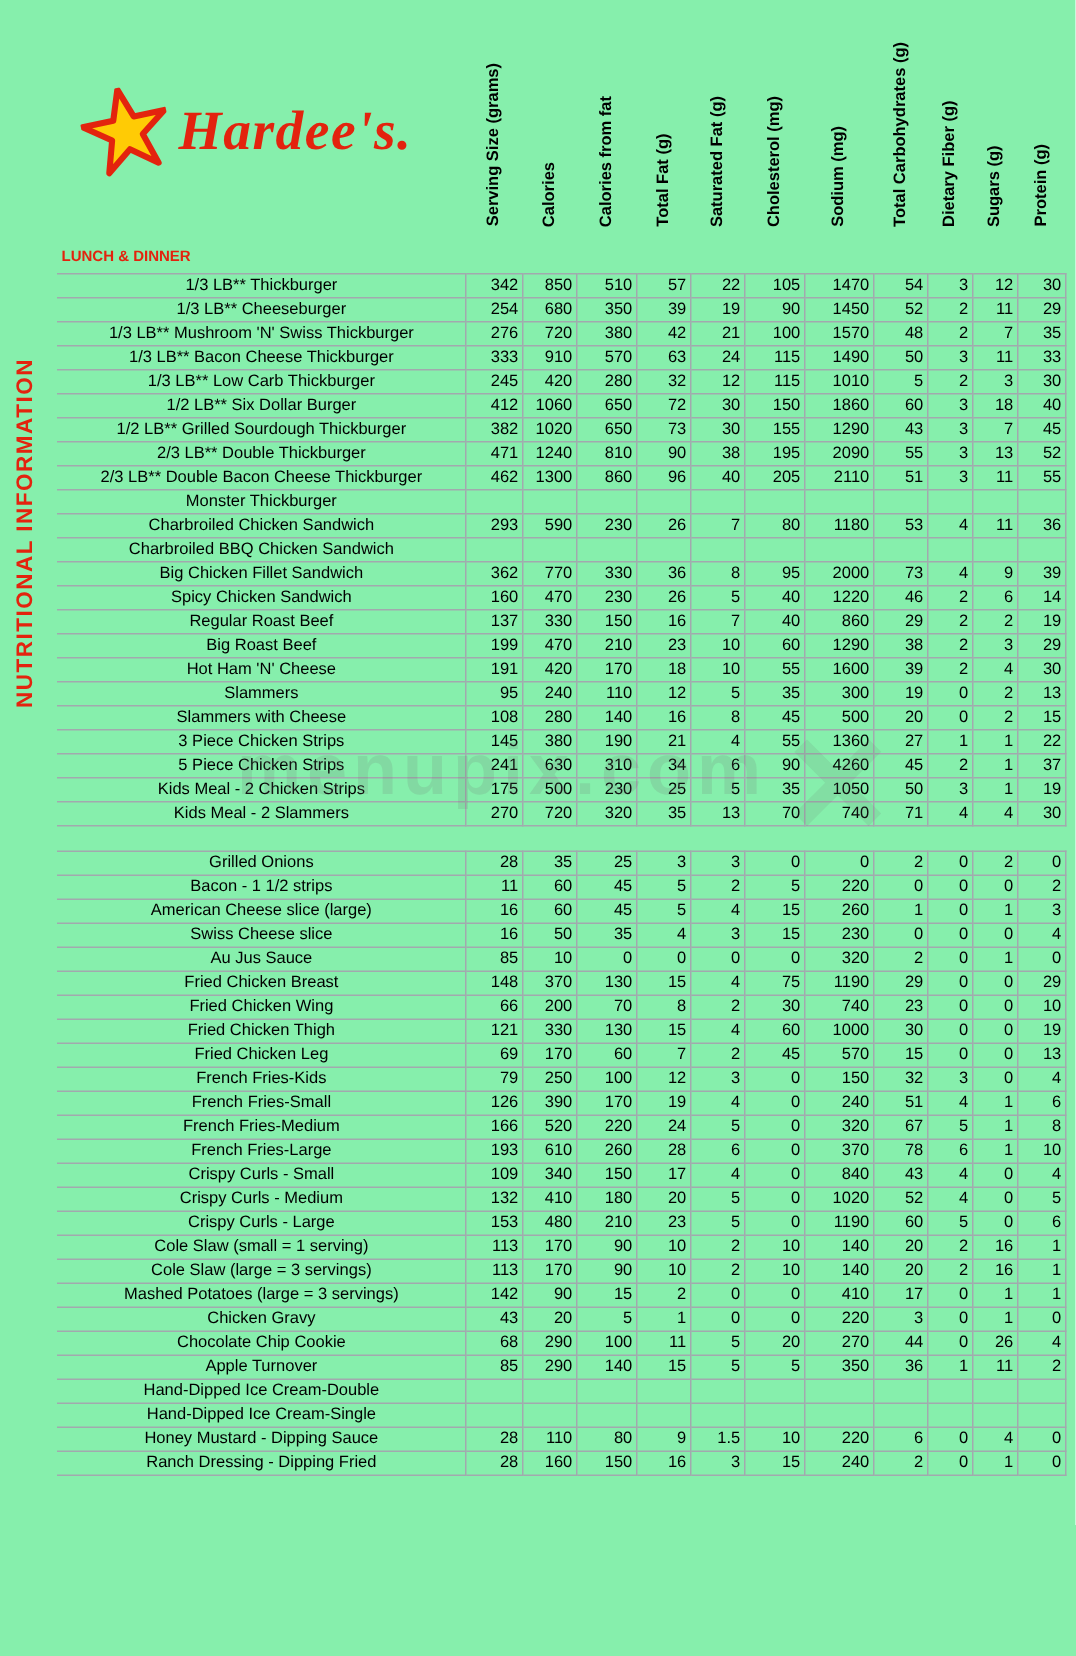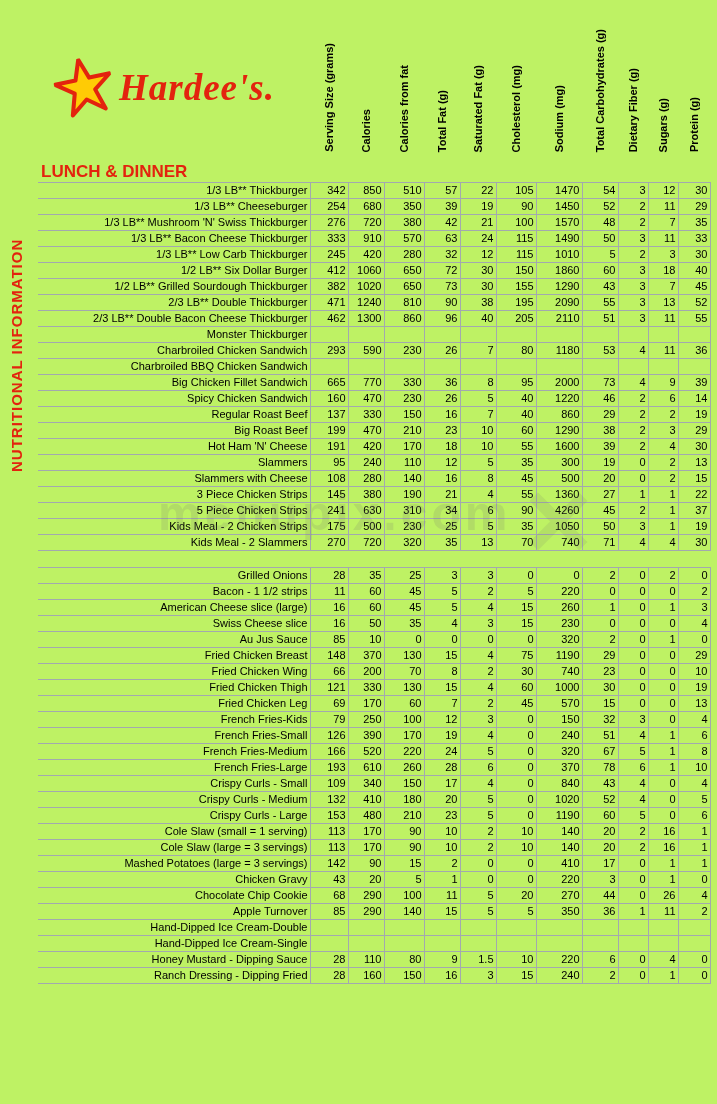--- a/index.html
+++ b/index.html
@@ -1,20 +1,20 @@
 <!DOCTYPE html>
 <html style="--accent: #e3230e; --border: #a2a9ae;"><head>
 <meta charset="utf-8">
 <style>
   html, body { margin: 0; padding: 0; background: #ffffff; }
   .page {
     position: relative;
     width: 717px;
     height: 1104px;
-    background: #bef264;
+    background: #86efac;
     font-family: "Liberation Sans", sans-serif;
     color: #000;
     overflow: hidden;
   }
   .vertical-title {
     position: absolute;
     left: 8px;
     top: 472px;
     transform-origin: 0 0;
     transform: rotate(-90deg);
@@ -89,27 +89,27 @@
   }
   td {
     border: 1px solid var(--border, #a2a9ae);
     height: 15px;
     padding: 0 2px;
     font-size: 11px;
     line-height: 15px;
     overflow: hidden;
     white-space: nowrap;
   }
-  td.name-cell { border-left: none; padding-left: 3px; text-align: right; }
+  td.name-cell { border-left: none; padding-left: 3px; text-align: center; }
   td.num-cell  { text-align: right; }
   tr.section-row td {
     border: none;
     color: var(--accent, #e3230e);
     font-weight: bold;
-    font-size: 17px;
+    font-size: 10px;
     height: 14px;
     padding: 4px 0 3px 3px;
   }
   tr.gap-row td { border: none; height: 16px; }
 </style>
 </head>
 <body>
 
 <div class="page">
 
@@ -320,21 +320,21 @@
           <td class="num-cell"></td>
           <td class="num-cell"></td>
           <td class="num-cell"></td>
           <td class="num-cell"></td>
           <td class="num-cell"></td>
           <td class="num-cell"></td>
           <td class="num-cell"></td>
         </tr>
         <tr>
           <td class="name-cell">Big Chicken Fillet Sandwich</td>
-          <td class="num-cell">665</td>
+          <td class="num-cell">362</td>
           <td class="num-cell">770</td>
           <td class="num-cell">330</td>
           <td class="num-cell">36</td>
           <td class="num-cell">8</td>
           <td class="num-cell">95</td>
           <td class="num-cell">2000</td>
           <td class="num-cell">73</td>
           <td class="num-cell">4</td>
           <td class="num-cell">9</td>
           <td class="num-cell">39</td>

